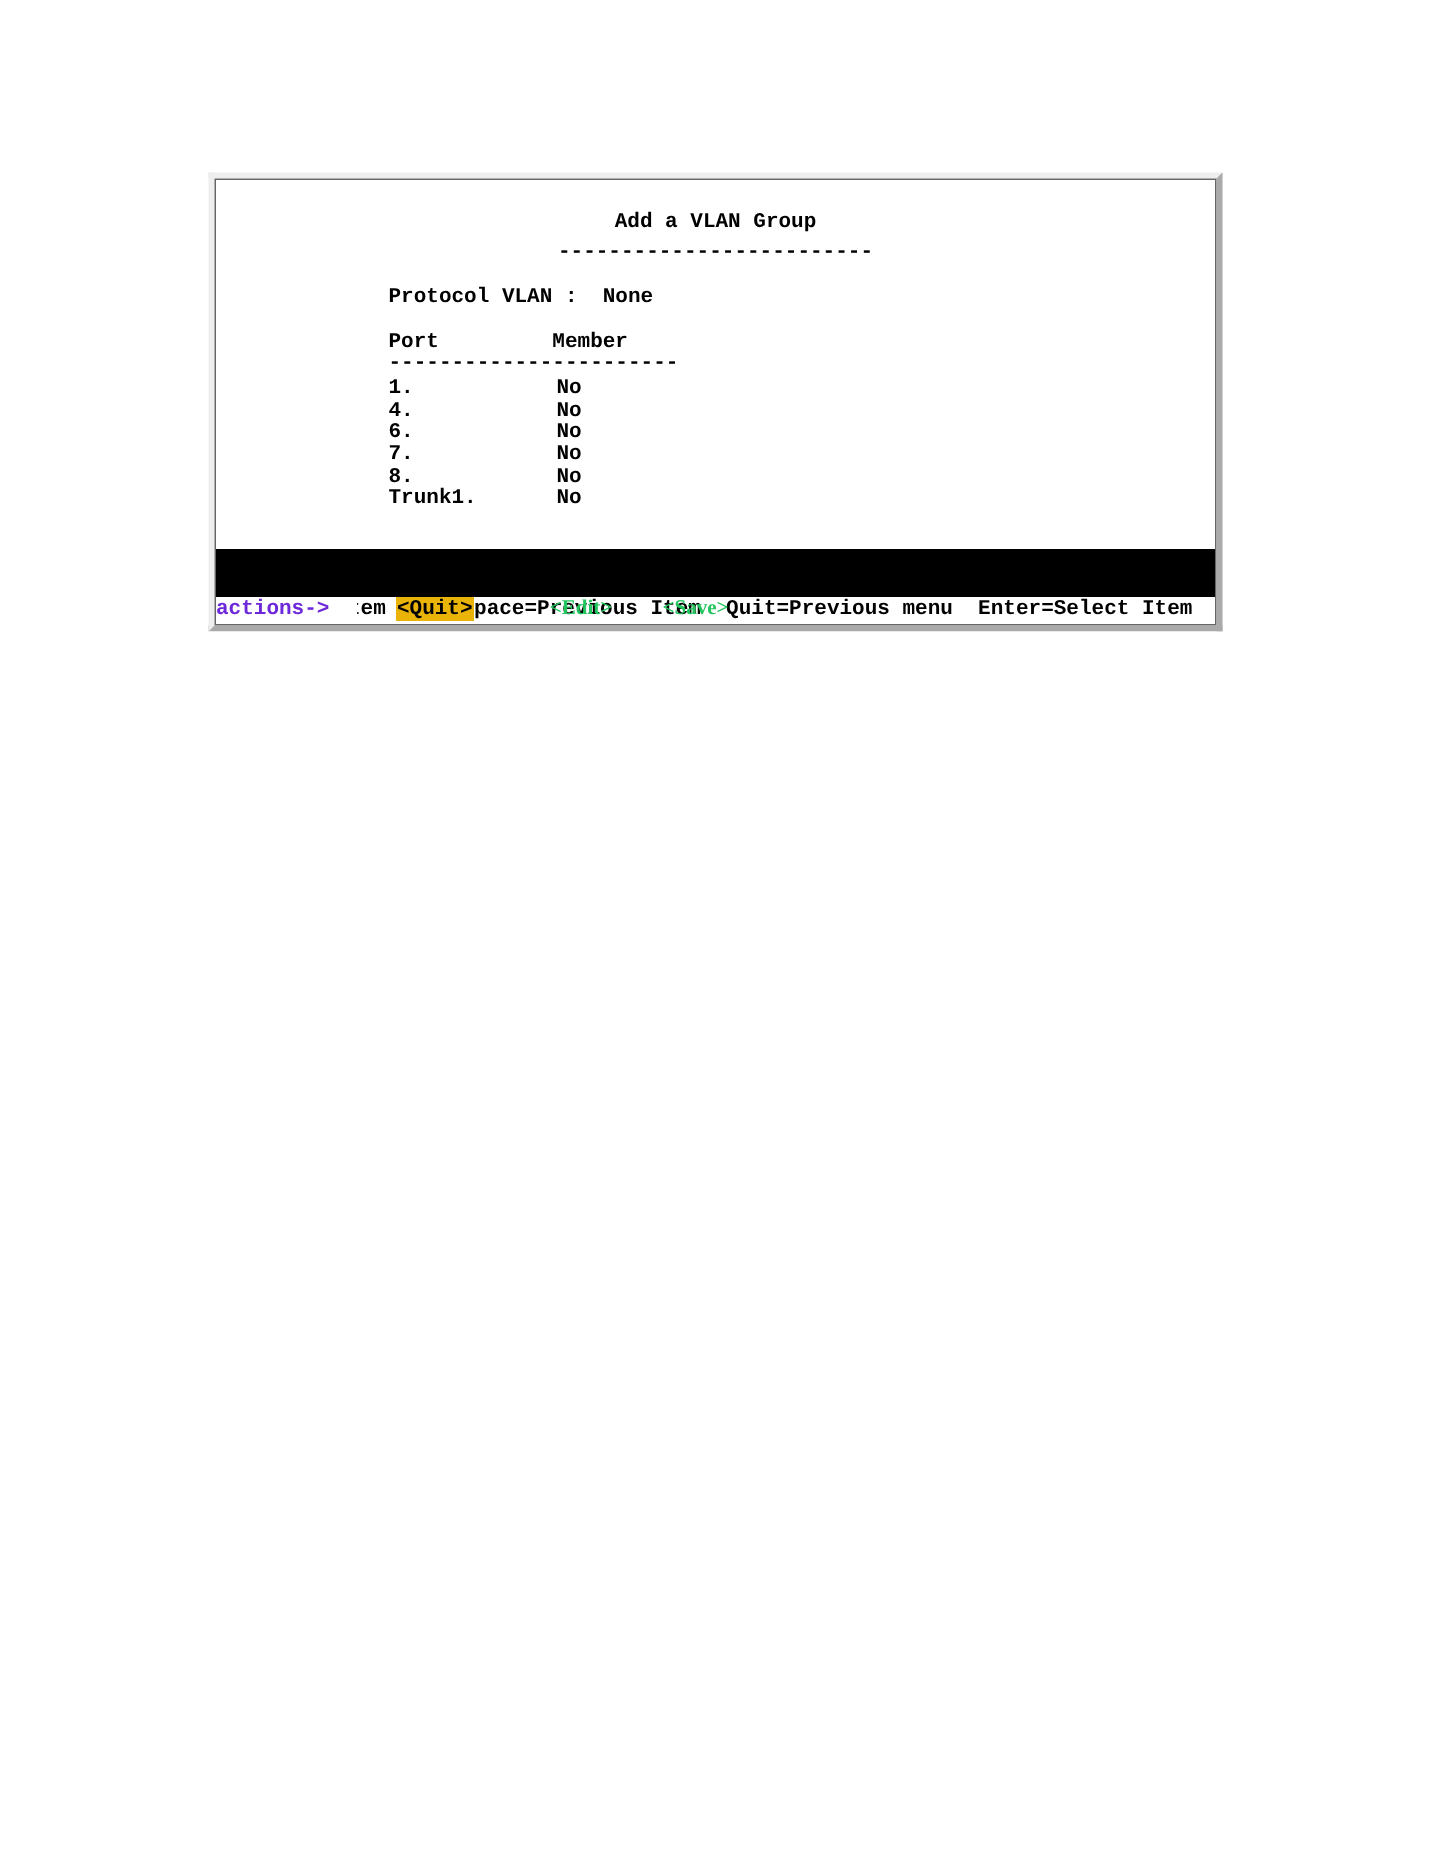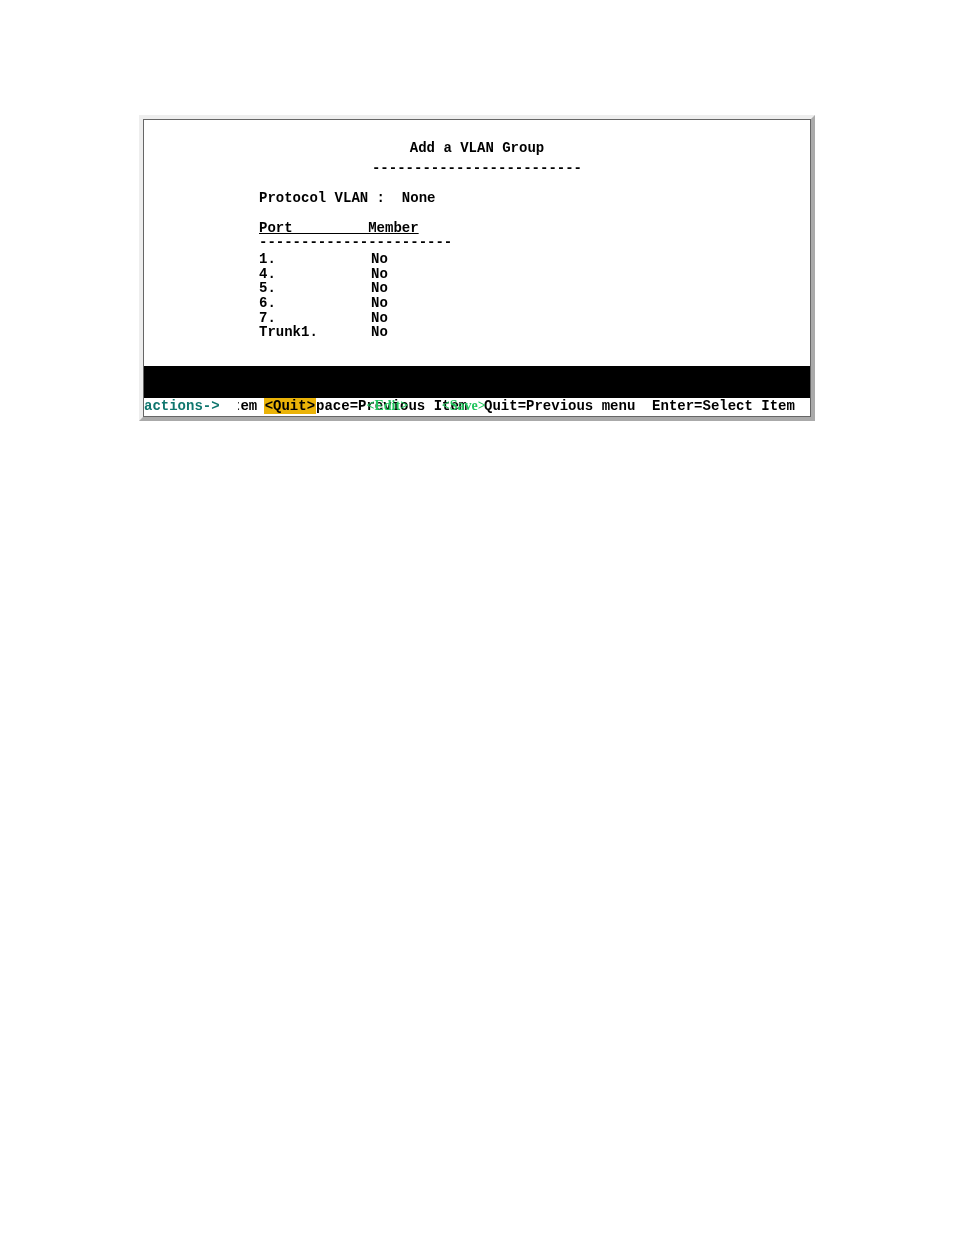--- a/index.html
+++ b/index.html
@@ -43,21 +43,20 @@
       padding-left: 115px;
     }
     .row {
       white-space: pre;
     }
     .field-row {
       margin-bottom: 4px;
     }
     .columns-head {
       margin-top: 14px;
-      text-decoration: underline;
     }
     .columns-underline {
       margin-top: -2px;
       margin-bottom: 2px;
     }
     .ports {
       line-height: 1.05;
     }
     .actions-area {
       margin-top: 26px;
@@ -73,21 +72,21 @@
     }
     .action-line {
       position: relative;
       height: 16px;
     }
     .action-line2 {
       text-align: center;
       height: 16px;
     }
     .act-label {
-      color: #0f766e;
+      color: #6d28d9;
       background: #fff;
       display: inline-block;
       padding: 0 2px 0 0;
     }
     .act-selected {
       background: #eab308;
       color: #000;
       display: inline-block;
       padding: 0 1px;
     }
@@ -117,23 +116,23 @@
 
 
       <div class="row field-row" style="margin-top:14px;"><span>Protocol VLAN :  </span><span>None</span></div>
 
       <div class="row columns-head">Port         Member</div>
       <div class="row columns-underline">-----------------------</div>
 
       <div class="ports">
         <div class="row"><span class="inline-blk" style="width:112px;">1.</span><span>No</span></div>
         <div class="row"><span class="inline-blk" style="width:112px;">4.</span><span>No</span></div>
-        <div class="row"><span class="inline-blk" style="width:112px;">5.</span><span>No</span></div>
         <div class="row"><span class="inline-blk" style="width:112px;">6.</span><span>No</span></div>
         <div class="row"><span class="inline-blk" style="width:112px;">7.</span><span>No</span></div>
+        <div class="row"><span class="inline-blk" style="width:112px;">8.</span><span>No</span></div>
         <div class="row"><span class="inline-blk" style="width:112px;">Trunk1.</span><span>No</span></div>
       </div>
 
     </div>
 
     <div class="actions-area">
       <div class="actions-bar">
         <div class="action-line"><span class="act-label">actions-&gt;  </span>   <span class="act-selected">&lt;Quit&gt;</span>      <span class="act-item">&lt;Edit&gt;</span>    <span class="act-item">&lt;Save&gt;</span></div>
         <div class="action-line2">Select the Action menu.</div>
       </div>

